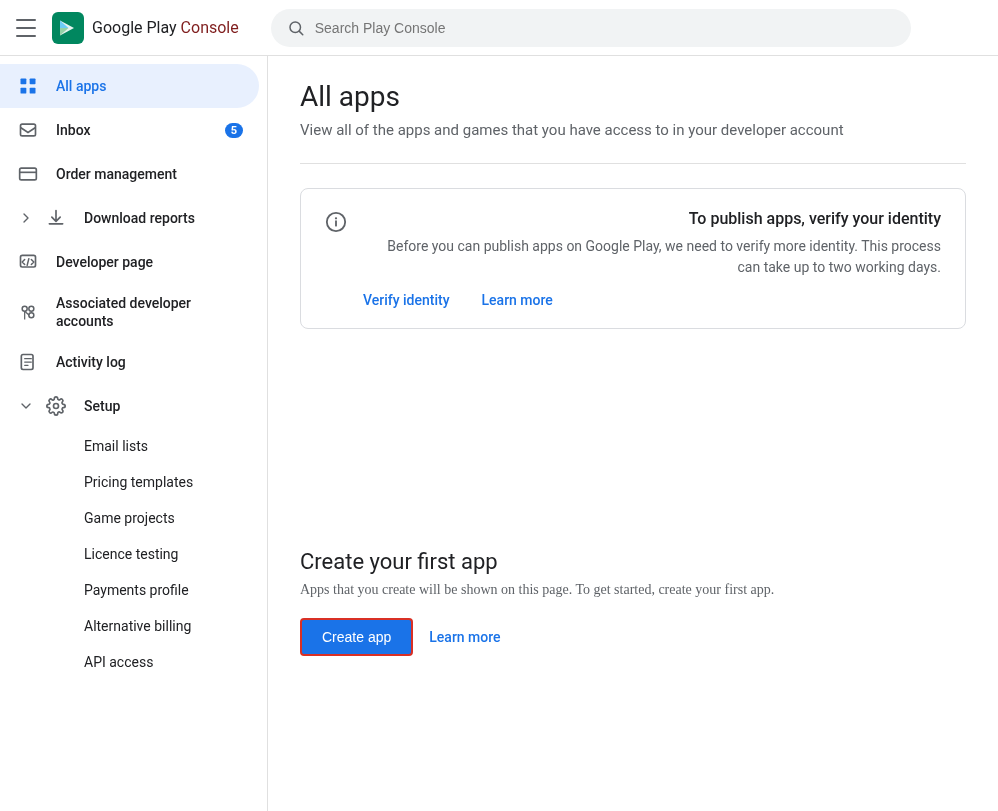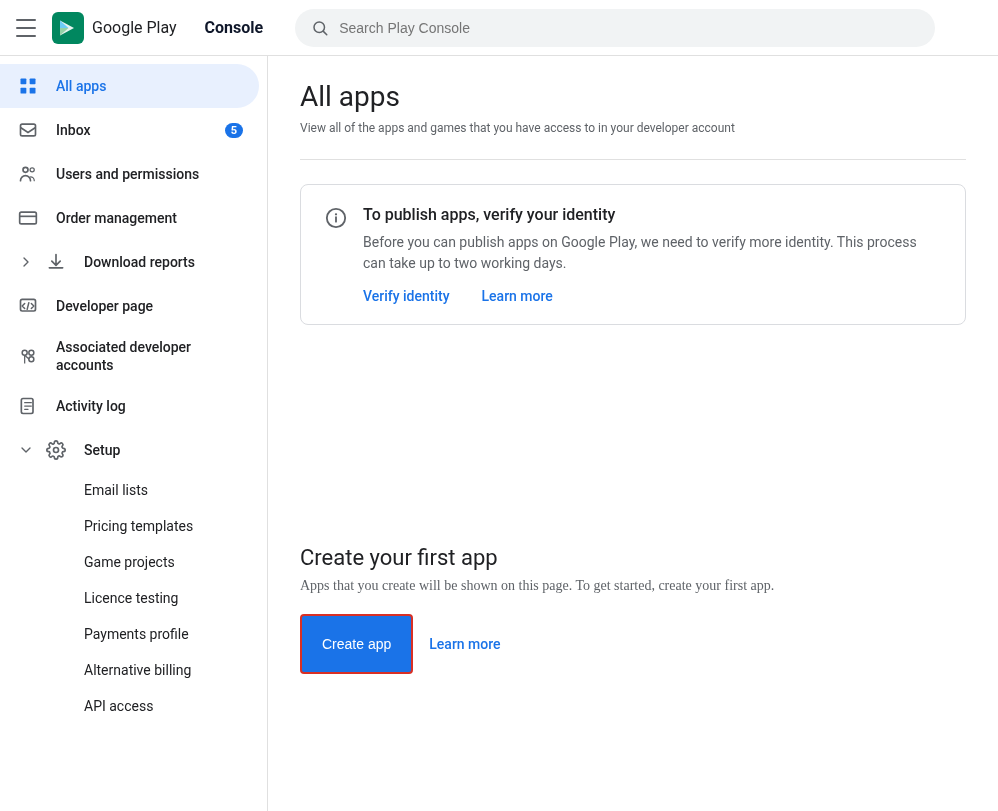--- a/index.html
+++ b/index.html
@@ -42,41 +42,41 @@
     .sidebar-item.active .sidebar-icon svg circle { fill: #1a73e8; }
     .sidebar-icon { width: 24px; height: 24px; margin-right: 16px; flex-shrink: 0; display: flex; align-items: center; justify-content: center; }
     .sidebar-badge { margin-left: auto; background: #1a73e8; color: #fff; font-size: 11px; border-radius: 10px; padding: 1px 6px; font-weight: 700; }
     .sidebar-chevron { margin-right: 8px; width: 20px; height: 20px; display: flex; align-items: center; justify-content: center; flex-shrink: 0; }
     .sidebar-sub { padding-left: 68px; }
     .sidebar-sub .sidebar-item { font-weight: 400; }
 
     
     .content { flex: 1; overflow-y: auto; padding: 24px 32px; background: #fff; }
     .page-title { font-size: 28px; font-weight: 400; color: #202124; margin-bottom: 8px; }
-    .page-subtitle { font-size: 12px; color: #5f6368; margin-bottom: 24px; }
+    .page-subtitle { font-size: 15px; color: #5f6368; margin-bottom: 24px; }
     .divider { height: 1px; background: #e0e0e0; margin-bottom: 24px; }
 
     
     .info-card {
       border: 1px solid #dadce0; border-radius: 8px; padding: 20px 24px; margin-bottom: 32px;
-      display: flex; align-items: flex-start; gap: 16px;
+      display: flex; align-items: flex-start; gap: 16px; text-align: right;
     }
     .info-icon { flex-shrink: 0; width: 22px; height: 22px; margin-top: 2px; }
     .info-content .info-title { font-size: 16px; font-weight: 500; color: #202124; margin-bottom: 8px; }
     .info-content .info-desc { font-size: 14px; color: #5f6368; line-height: 1.5; margin-bottom: 14px; }
     .info-links { display: flex; gap: 32px; }
     .info-link { color: #1a73e8; font-size: 14px; text-decoration: none; cursor: pointer; font-weight: 500; }
 
     
     .create-section-title { font-size: 22px; font-weight: 400; color: #202124; margin-bottom: 8px; margin-top: 220px; }
     .create-section-desc { font-size: 14px; color: #5f6368; margin-bottom: 20px; font-family: Liberation Serif, serif; }
     .create-buttons { display: flex; align-items: center; gap: 16px; }
     .create-btn {
       background: #1a73e8; color: #fff; border: 2px solid #d93025; border-radius: 4px;
-      padding: 20px 20px; font-size: 14px; font-weight: 500; cursor: pointer; outline: none;
+      padding: 9px 20px; font-size: 14px; font-weight: 500; cursor: pointer; outline: none;
     }
     .learn-link { color: #1a73e8; font-size: 14px; text-decoration: none; cursor: pointer; font-weight: 500; }
   </style>
 </head>
 <body>
 
 <div class="topbar">
   <div class="hamburger-icon">
     <span></span>
       <span></span>
@@ -84,21 +84,21 @@
   </div>
   <div class="logo-area">
 
     <svg class="logo-icon" viewBox="0 0 32 32" fill="none" xmlns="http://www.w3.org/2000/svg">
       <rect width="32" height="32" rx="6" fill="#01875f"></rect>
       <path d="M8 8.5L22 16L8 23.5V8.5Z" fill="white" opacity="0.9"></path>
       <path d="M8 8.5L16.5 16L8 16V8.5Z" fill="#4fc3f7" opacity="0.8"></path>
       <path d="M8 16L16.5 16L8 23.5V16Z" fill="#81c995" opacity="0.8"></path>
     </svg>
     <span class="logo-text">
-      <span>Google Play </span><span style="color:#0f172a; font-weight:700;margin-left:24px;">Console</span>
+      <span>Google Play </span><span style="color:#7f1d1d; font-weight:400;">Console</span>
     </span>
   </div>
   <div class="search-bar">
     <svg class="search-icon-svg" viewBox="0 0 24 24" fill="none">
       <circle cx="11" cy="11" r="7" stroke="#5f6368" stroke-width="2"></circle>
       <line x1="16.5" y1="16.5" x2="21" y2="21" stroke="#5f6368" stroke-width="2" stroke-linecap="round"></line>
     </svg>
     <input type="text" placeholder="Search Play Console" style="">
   </div>
 </div>
@@ -124,31 +124,20 @@
         <svg width="20" height="20" viewBox="0 0 24 24" fill="none">
           <rect x="3" y="5" width="18" height="14" rx="2" stroke="#5f6368" stroke-width="2"></rect>
           <path d="M3 9l9 6 9-6" stroke="#5f6368" stroke-width="2"></path>
         </svg>
       </span>
       <span>Inbox</span>
       <span class="sidebar-badge">5</span>
     </div>
 
 
-    <div class="sidebar-item">
-      <span class="sidebar-icon">
-        <svg width="20" height="20" viewBox="0 0 24 24" fill="none">
-          <circle cx="9" cy="7" r="3" stroke="#5f6368" stroke-width="2"></circle>
-          <path d="M3 20c0-3.314 2.686-6 6-6s6 2.686 6 6" stroke="#5f6368" stroke-width="2" stroke-linecap="round"></path>
-          <circle cx="17" cy="7" r="2.5" stroke="#5f6368" stroke-width="1.5"></circle>
-          <path d="M19.5 20c0-2.485-2-4.5-4.5-4.5" stroke="#5f6368" stroke-width="1.5" stroke-linecap="round"></path>
-        </svg>
-      </span>
-      <span>Users and permissions</span>
-    </div>
 
     <div class="sidebar-item">
       <span class="sidebar-icon">
         <svg width="20" height="20" viewBox="0 0 24 24" fill="none">
           <rect x="2" y="5" width="20" height="14" rx="2" stroke="#5f6368" stroke-width="2"></rect>
           <line x1="2" y1="10" x2="22" y2="10" stroke="#5f6368" stroke-width="2"></line>
         </svg>
       </span>
       <span>Order management</span>
     </div>

